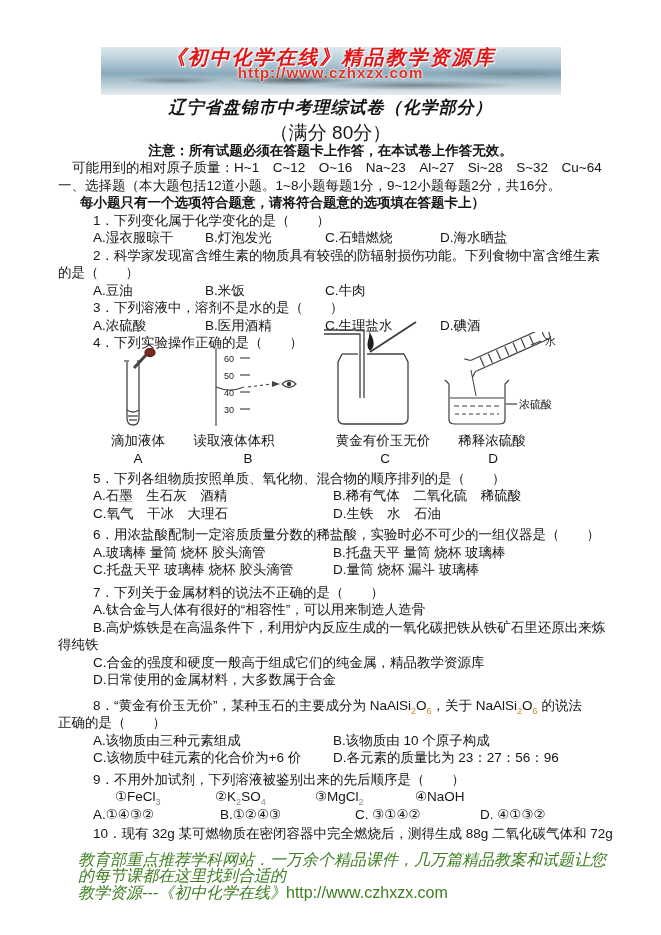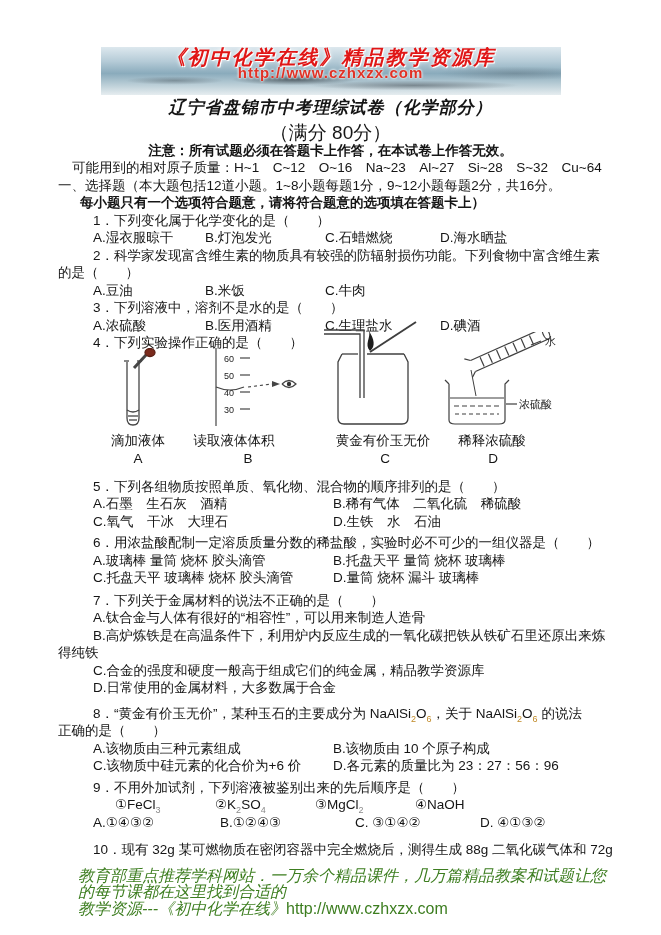--- a/index.html
+++ b/index.html
@@ -53,21 +53,21 @@
   .fig-canvas { position:relative; height:80px; }
   .fig-a { position:absolute; left:45px;  top:-4px; }
   .fig-b { position:absolute; left:148px; top:-8px; }
   .fig-c { position:absolute; left:266px; top:-34px; }
   .fig-d { position:absolute; left:363px; top:-20px; }
   .fig-captions, .fig-letters { position:relative; height:18px; }
   .fig-captions span, .fig-letters span { position:absolute; transform:translateX(-50%); white-space:nowrap; }
   .cap-1 { left:80px; }  .cap-2 { left:176px; } .cap-3 { left:325px; } .cap-4 { left:434px; }
   .let-1 { left:80px; }  .let-2 { left:190px; } .let-3 { left:327px; } .let-4 { left:435px; }
 
-  .mt4 { margin-top:4px; } .mt5 { margin-top:5px; } .mt8 { margin-top:8px; } .mt2 { margin-top:10px; }
+  .mt4 { margin-top:4px; } .mt5 { margin-top:5px; } .mt8 { margin-top:8px; } .mt2 { margin-top:2px; }
 
   .footer {
     margin-top:9px; padding-left:20px; color:#3c7d1f;
     font-size:16px; line-height:16.5px; font-style:italic;
   }
   .footer a { color:#3c7d1f; text-decoration:none; font-style:normal; }
   svg text { font-family:"Liberation Sans","DejaVu Sans",sans-serif; fill:#222; font-style:normal; }
 </style>
 </head>
 <body>

